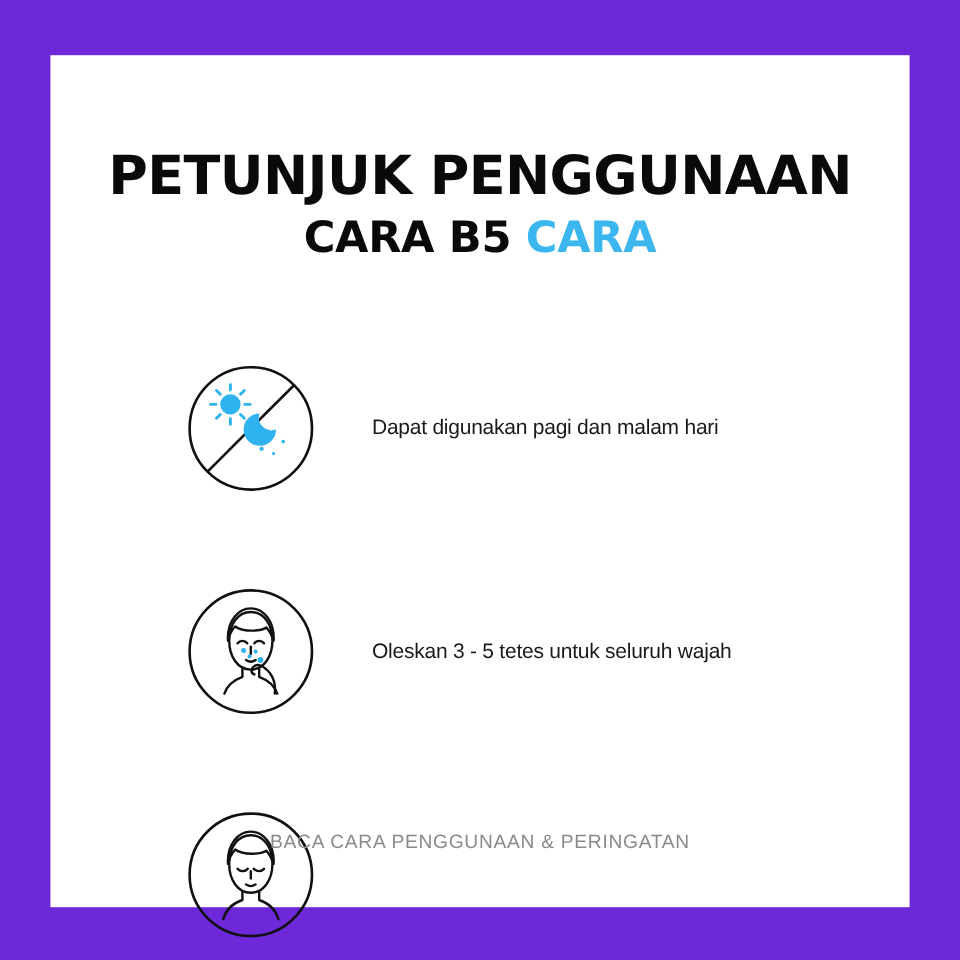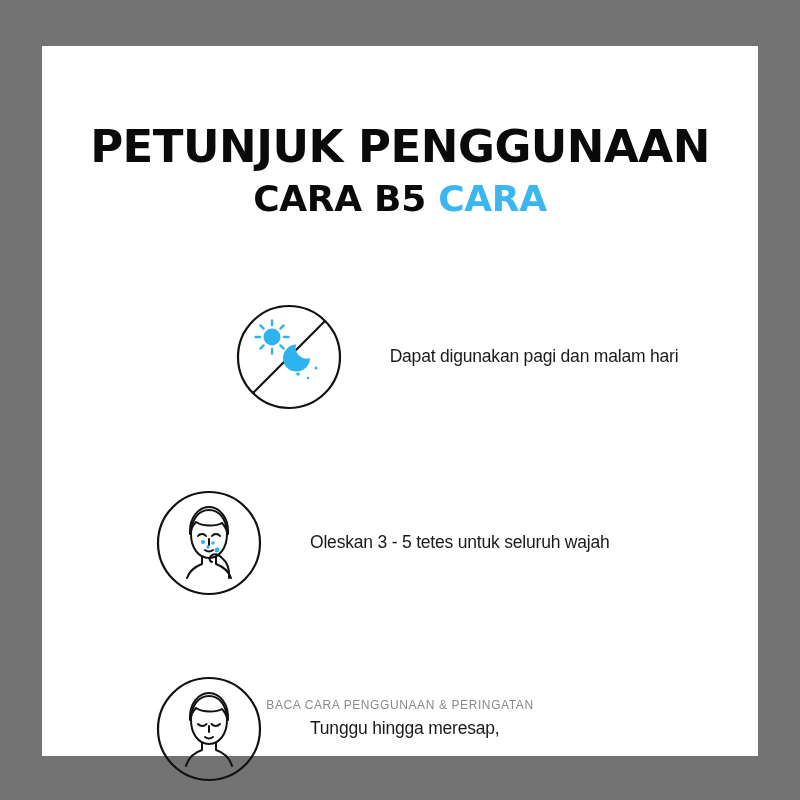--- a/index.html
+++ b/index.html
@@ -10,21 +10,21 @@
   body {
     width: 800px;
     height: 800px;
     font-family: "Liberation Sans", sans-serif;
     overflow: hidden;
   }
   .page {
     position: relative;
     width: 800px;
     height: 800px;
-    background: #737373;
+    background: #6d28d9;
   }
   .card {
     position: absolute;
     left: 42px;
     top: 46px;
     width: 716px;
     height: 710px;
     background: #ffffff;
   }
 
@@ -86,32 +86,32 @@
     color: #1a1a1a;
     line-height: 1.45;
     letter-spacing: -0.2px;
   }
   .step-text .line {
     display: block;
     white-space: nowrap;
   }
 
   
-  #step-1 { margin-bottom: 40px; justify-content: center; }
+  #step-1 { margin-bottom: 40px; }
   #step-2 { margin-bottom: 40px; }
 
   
   .footer {
     position: absolute;
     left: 0;
     bottom: 44px;
     width: 716px;
     text-align: center;
     font-family: "Liberation Sans", sans-serif;
-    font-size: 12px;
+    font-size: 16px;
     letter-spacing: 0.6px;
     color: #8a8a8a;
   }
 </style>
 </head>
 <body>
 
 <div class="page">
   <div class="card">
 
@@ -191,21 +191,20 @@
             <path d="M34 44 c-1 -17 9 -27 19 -27 c10 0 20 10 19 27 c-2 -6 -4 -9 -6 -11 c-5 3 -19 4 -26 -1 c-3 3 -5 7 -6 12 z"></path>
             <path d="M42 48 c2.5 2.6 6 2.6 8.5 0"></path>
             <path d="M55.5 48 c2.5 2.6 6 2.6 8.5 0"></path>
             <path d="M53 50 v6"></path>
             <path d="M49 61 c2.5 1.8 5.5 1.8 8 0"></path>
             <path d="M46 67 v7 c-9 3 -14 9 -16 16"></path>
             <path d="M60 67 v7 c9 3 14 9 16 16"></path>
           </g>
         </svg>
         <div class="step-text">
-          <span class="line">Tunggu hingga meresap,</span>
         </div>
       </div>
 
     </div>
 
     <div class="footer">BACA CARA PENGGUNAAN &amp; PERINGATAN</div>
 
   </div>
 </div>
 

